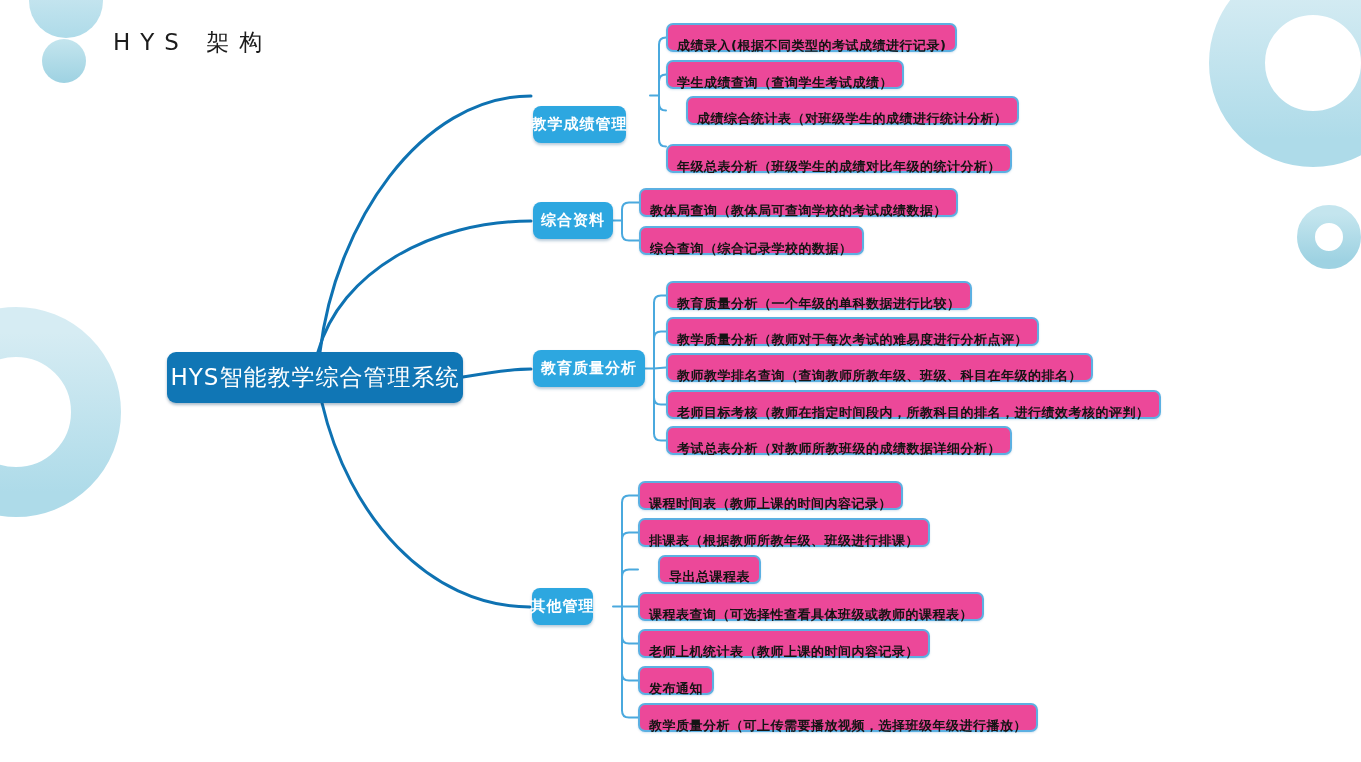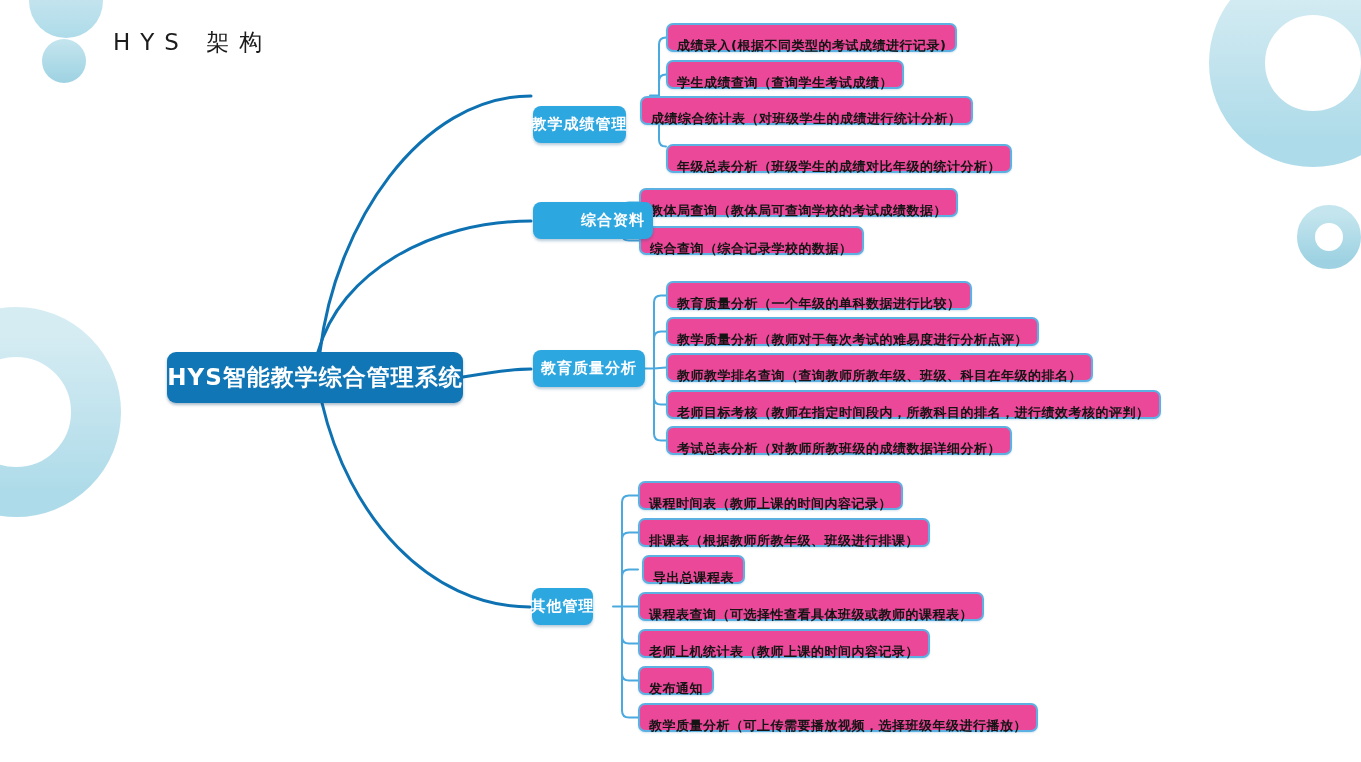--- a/index.html
+++ b/index.html
@@ -12,21 +12,21 @@
   #links{z-index:1;}
   #nodes{z-index:2;}
   #slide-title{
     position:absolute;left:113px;top:27px;z-index:3;
     font-size:23px;font-weight:500;letter-spacing:10px;color:#1c1c1c;white-space:nowrap;
   }
   .dark-curve{fill:none;stroke:#0e72b2;stroke-width:3;stroke-linecap:round;}
   .light-link{fill:none;stroke:#4aa9de;stroke-width:2;stroke-linecap:round;}
   .root-node{
     position:absolute;display:flex;align-items:center;justify-content:center;
-    background:#1076b5;color:#fff;font-weight:bold;font-size:23px;border-radius:9px;
+    background:#1076b5;color:#fff;font-weight:normal;font-size:23px;border-radius:9px;
     white-space:nowrap;box-shadow:0 2px 3px rgba(15,60,100,.35);letter-spacing:1px;
   }
   .branch-node{
     position:absolute;display:flex;align-items:center;justify-content:center;
     background:#2da7e0;color:#fff;font-weight:bold;font-size:15px;border-radius:8px;
     white-space:nowrap;box-shadow:0 2px 3px rgba(15,80,130,.30);letter-spacing:1px;
   }
   .child-node{
     position:absolute;box-sizing:border-box;height:29px;line-height:25px;
     background:#ec4899;border:2px solid #5cb0e2;border-radius:7px;padding:8px 9px;
@@ -83,35 +83,35 @@
       <path d="M622,606.5 L638,606.5" class="light-link"></path>
       <path d="M622,606.5 L622,636.5 Q622,643.5 629,643.5 L638,643.5" class="light-link"></path>
       <path d="M622,606.5 L622,673.5 Q622,680.5 629,680.5 L638,680.5" class="light-link"></path>
       <path d="M622,606.5 L622,710.5 Q622,717.5 629,717.5 L638,717.5" class="light-link"></path>
     </svg>
 
   <div id="nodes" class="layer">
       <div class="root-node" style="left: 167px; top: 352px; width: 296px; height: 51px;">HYS智能教学综合管理系统</div>
       <div class="child-node" style="left: 666px; top: 23px;">成绩录入(根据不同类型的考试成绩进行记录)</div>
       <div class="child-node" style="left: 666px; top: 60px; font-family: Liberation Serif, serif;">学生成绩查询（查询学生考试成绩）</div>
-      <div class="child-node" style="left: 640px; top: 96px;">成绩综合统计表（对班级学生的成绩进行统计分析）</div>
+      <div class="child-node" style="left: 686px; top: 96px;">成绩综合统计表（对班级学生的成绩进行统计分析）</div>
       <div class="child-node" style="left: 666px; top: 132px; margin-top: 12px;">年级总表分析（班级学生的成绩对比年级的统计分析）</div>
       <div class="branch-node" style="left: 533px; top: 77px; width: 93px; height: 37px; margin-top: 29px;">教学成绩管理</div>
       <div class="child-node" style="left: 639px; top: 188px;">教体局查询（教体局可查询学校的考试成绩数据）</div>
       <div class="child-node" style="left: 639px; top: 226px;">综合查询（综合记录学校的数据）</div>
-      <div class="branch-node" style="left: 533px; top: 202px; width: 80px; height: 37px; padding-left: 40px;">综合资料</div>
+      <div class="branch-node" style="left: 533px; top: 202px; width: 80px; height: 37px;">综合资料</div>
       <div class="child-node" style="left: 666px; top: 281px;">教育质量分析（一个年级的单科数据进行比较）</div>
       <div class="child-node" style="left: 666px; top: 317px;">教学质量分析（教师对于每次考试的难易度进行分析点评）</div>
       <div class="child-node" style="left: 666px; top: 353px;">教师教学排名查询（查询教师所教年级、班级、科目在年级的排名）</div>
       <div class="child-node" style="left: 666px; top: 390px;">老师目标考核（教师在指定时间段内，所教科目的排名，进行绩效考核的评判）</div>
       <div class="child-node" style="left: 666px; top: 426px;">考试总表分析（对教师所教班级的成绩数据详细分析）</div>
       <div class="branch-node" style="left: 533px; top: 350px; width: 112px; height: 37px;">教育质量分析</div>
       <div class="child-node" style="left: 638px; top: 481px;">课程时间表（教师上课的时间内容记录）</div>
       <div class="child-node" style="left: 638px; top: 518px;">排课表（根据教师所教年级、班级进行排课）</div>
-      <div class="child-node" style="left: 642px; top: 555px;">导出总课程表</div>
+      <div class="child-node" style="left: 658px; top: 555px; font-family: Liberation Mono, monospace;">导出总课程表</div>
       <div class="child-node" style="left: 638px; top: 592px;">课程表查询（可选择性查看具体班级或教师的课程表）</div>
       <div class="child-node" style="left: 638px; top: 629px;">老师上机统计表（教师上课的时间内容记录）</div>
       <div class="child-node" style="left: 638px; top: 666px;">发布通知</div>
       <div class="child-node" style="left: 638px; top: 703px;">教学质量分析（可上传需要播放视频，选择班级年级进行播放）</div>
       <div class="branch-node" style="left: 532px; top: 588px; width: 61px; height: 37px;">其他管理</div>
     </div>
 
   <div id="slide-title">HYS 架构</div>
 </div>
 

